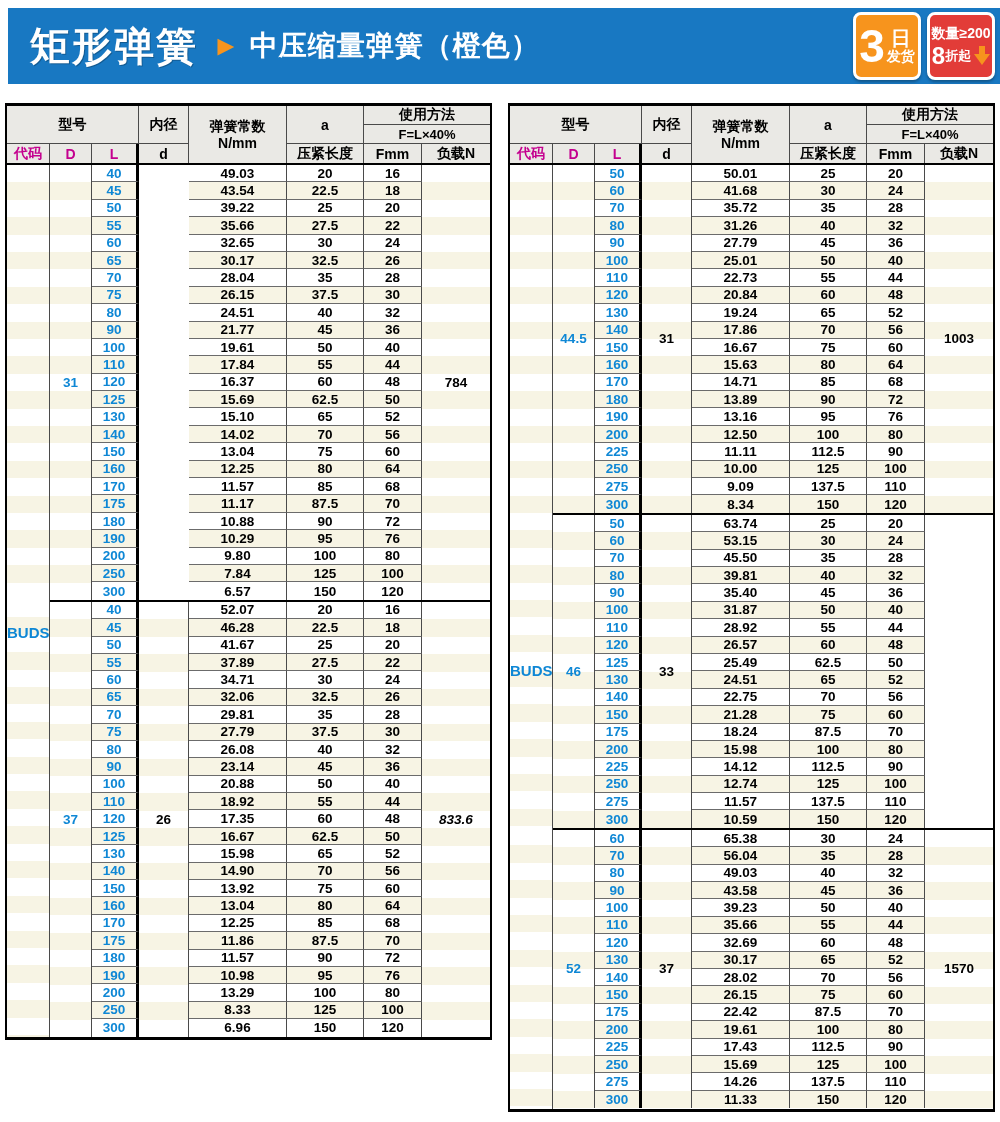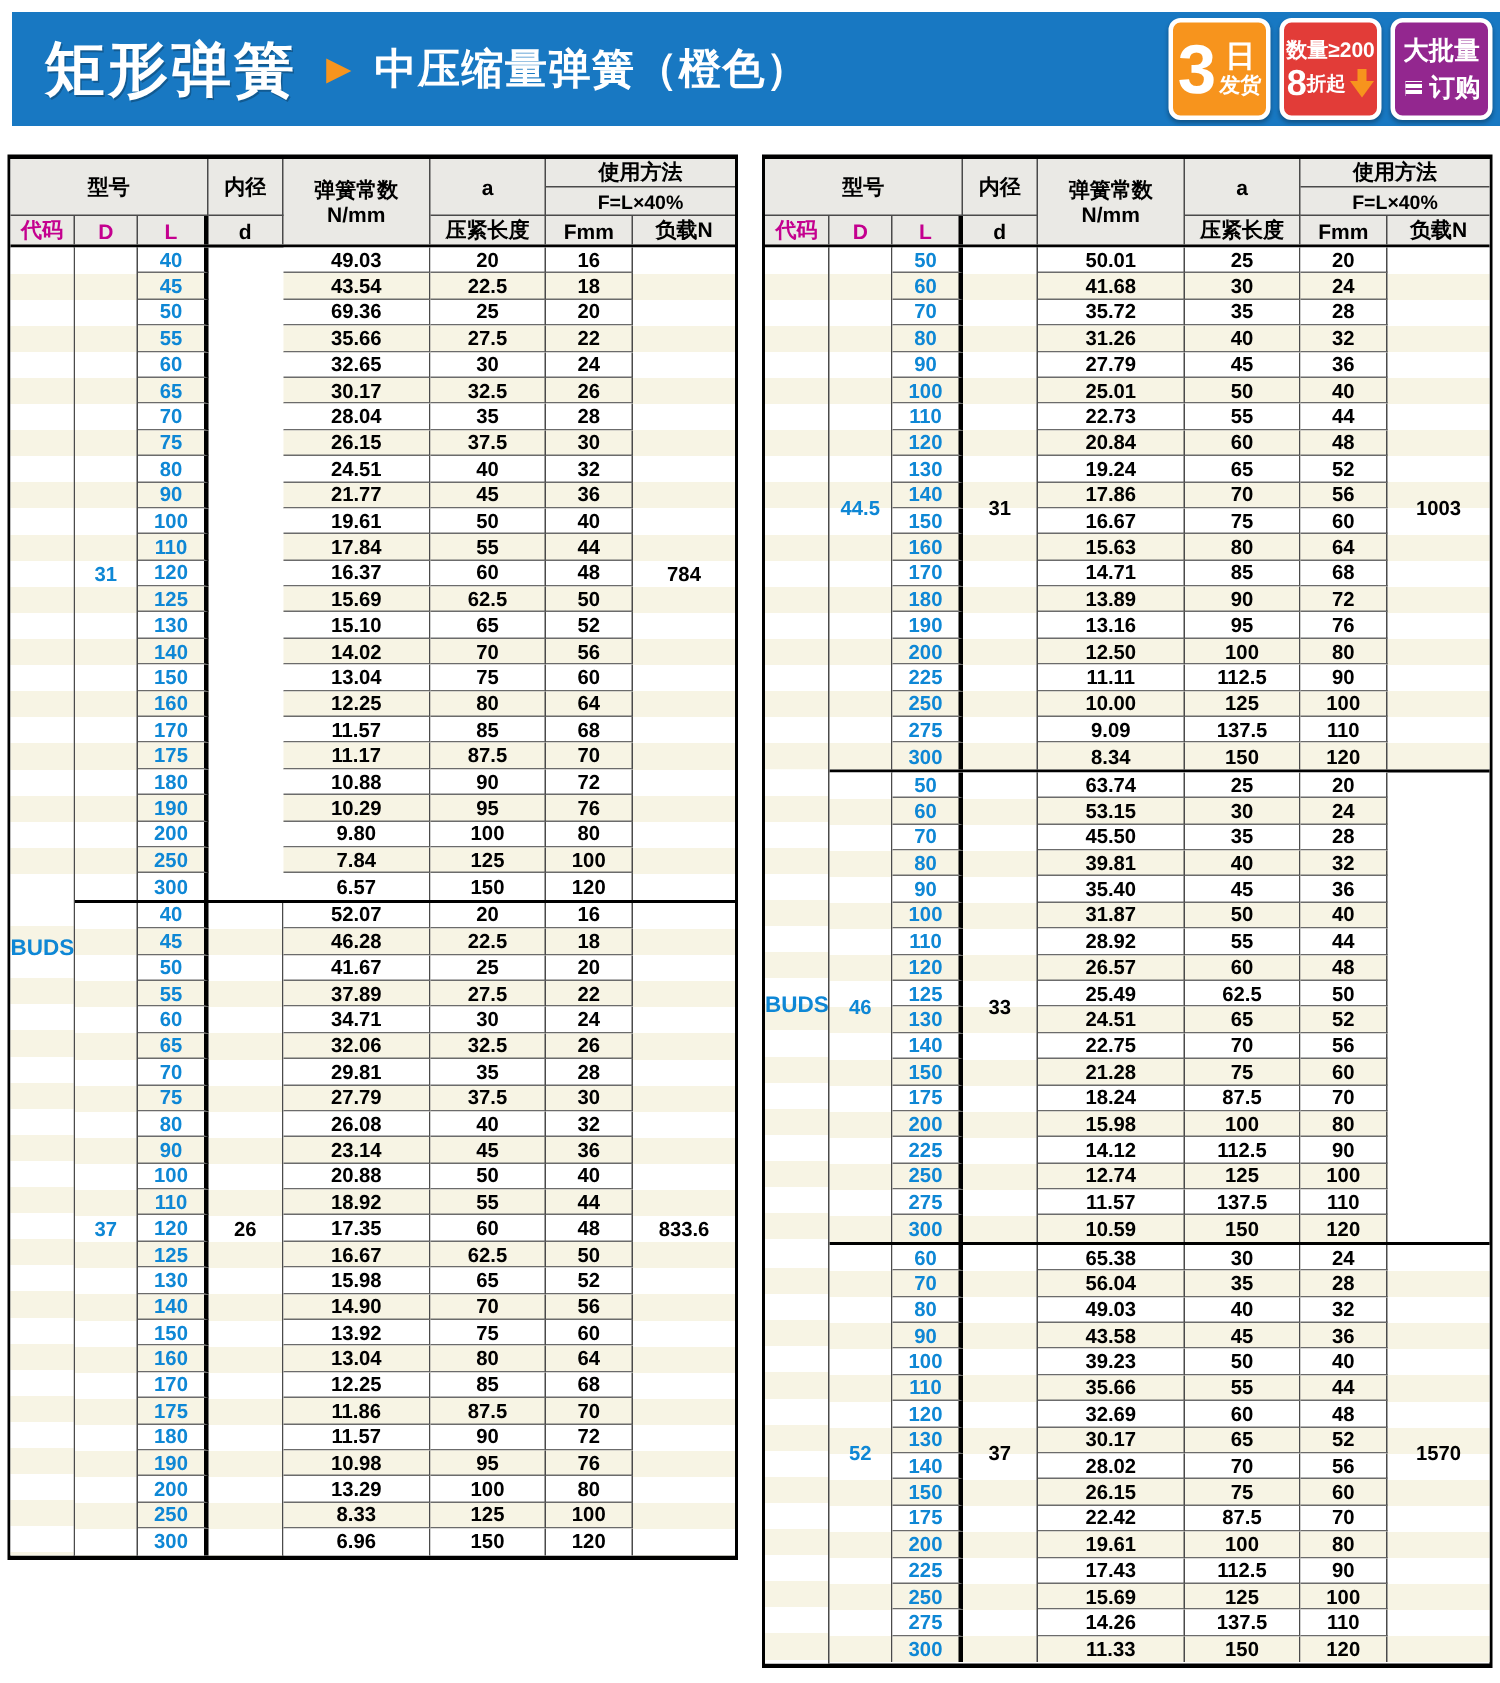--- a/index.html
+++ b/index.html
@@ -98,27 +98,20 @@
           <span class="t">日</span>
           <span class="b">发货</span>
         </span>
       </div>
       <div class="badge b-red">
         <div class="b2-l1">数量≥200</div>
         <div class="b2-l2">
           <span class="b2-big">8</span>
           <span class="b2-sm">折起</span>
           <span class="dl-arrow"></span>
-        </div>
-      </div>
-      <div class="badge b-purple">
-        <div class="b3-l1">大批量</div>
-        <div class="b3-l2">
-          <span class="order-icon"></span>
-          <span class="txt">订购</span>
         </div>
       </div>
     </div>
   </div>
 
   <div class="spec-table" id="table-left">
     <div class="thead">
       <div class="th th-model">型号</div>
       <div class="th th-id">内径</div>
       <div class="th th-rate nob">
@@ -148,21 +141,21 @@
             <div class="cell merged" style="grid-area: 1 / 7 / span 25;">784</div>
             <div class="cell blue thick even bt" style="grid-area: 1 / 2;">40</div>
             <div class="cell vr even bt" style="grid-area: 1 / 4;">49.03</div>
             <div class="cell vr even bt" style="grid-area: 1 / 5;">20</div>
             <div class="cell vr even bt" style="grid-area: 1 / 6;">16</div>
             <div class="cell blue thick odd bt" style="grid-area: 2 / 2;">45</div>
             <div class="cell vr odd bt" style="grid-area: 2 / 4;">43.54</div>
             <div class="cell vr odd bt" style="grid-area: 2 / 5;">22.5</div>
             <div class="cell vr odd bt" style="grid-area: 2 / 6;">18</div>
             <div class="cell blue thick even bt" style="grid-area: 3 / 2;">50</div>
-            <div class="cell vr even bt" style="grid-area: 3 / 4;">69.36</div>
+            <div class="cell vr even bt" style="grid-area: 3 / 4;">39.22</div>
             <div class="cell vr even bt" style="grid-area: 3 / 5;">25</div>
             <div class="cell vr even bt" style="grid-area: 3 / 6;">20</div>
             <div class="cell blue thick odd bt" style="grid-area: 4 / 2;">55</div>
             <div class="cell vr odd bt" style="grid-area: 4 / 4;">35.66</div>
             <div class="cell vr odd bt" style="grid-area: 4 / 5;">27.5</div>
             <div class="cell vr odd bt" style="grid-area: 4 / 6;">22</div>
             <div class="cell blue thick even bt" style="grid-area: 5 / 2;">60</div>
             <div class="cell vr even bt" style="grid-area: 5 / 4;">32.65</div>
             <div class="cell vr even bt" style="grid-area: 5 / 5;">30</div>
             <div class="cell vr even bt" style="grid-area: 5 / 6;">24</div>
@@ -243,21 +236,21 @@
             <div class="cell vr odd bt" style="grid-area: 24 / 5;">125</div>
             <div class="cell vr odd bt" style="grid-area: 24 / 6;">100</div>
             <div class="cell blue thick even" style="grid-area: 25 / 2;">300</div>
             <div class="cell vr even" style="grid-area: 25 / 4;">6.57</div>
             <div class="cell vr even" style="grid-area: 25 / 5;">150</div>
             <div class="cell vr even" style="grid-area: 25 / 6;">120</div>
           </div>
           <div class="group sep">
             <div class="cell merged blue vr" style="grid-area: 1 / 1 / span 25;">37</div>
             <div class="cell merged vr" style="grid-area: 1 / 3 / span 25;">26</div>
-            <div class="cell merged" style="grid-area: 1 / 7 / span 25;">833.6</div>
+            <div class="cell merged" style="grid-area: 1 / 7 / span 25; font-style: italic;">833.6</div>
             <div class="cell blue thick even bt" style="grid-area: 1 / 2;">40</div>
             <div class="cell vr even bt" style="grid-area: 1 / 4;">52.07</div>
             <div class="cell vr even bt" style="grid-area: 1 / 5;">20</div>
             <div class="cell vr even bt" style="grid-area: 1 / 6;">16</div>
             <div class="cell blue thick odd bt" style="grid-area: 2 / 2;">45</div>
             <div class="cell vr odd bt" style="grid-area: 2 / 4;">46.28</div>
             <div class="cell vr odd bt" style="grid-area: 2 / 5;">22.5</div>
             <div class="cell vr odd bt" style="grid-area: 2 / 6;">18</div>
             <div class="cell blue thick even bt" style="grid-area: 3 / 2;">50</div>
             <div class="cell vr even bt" style="grid-area: 3 / 4;">41.67</div>

